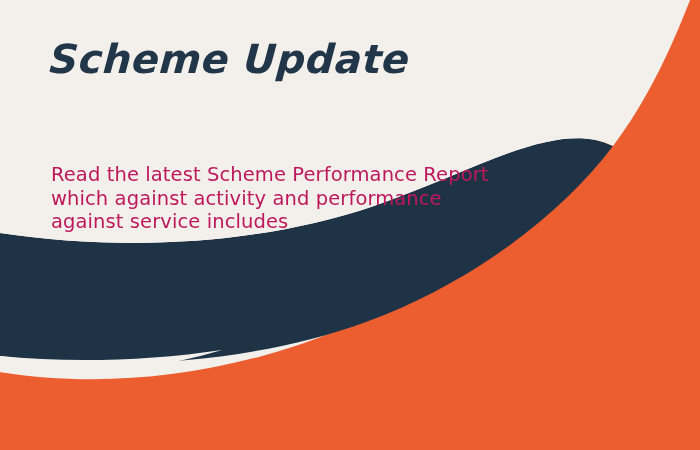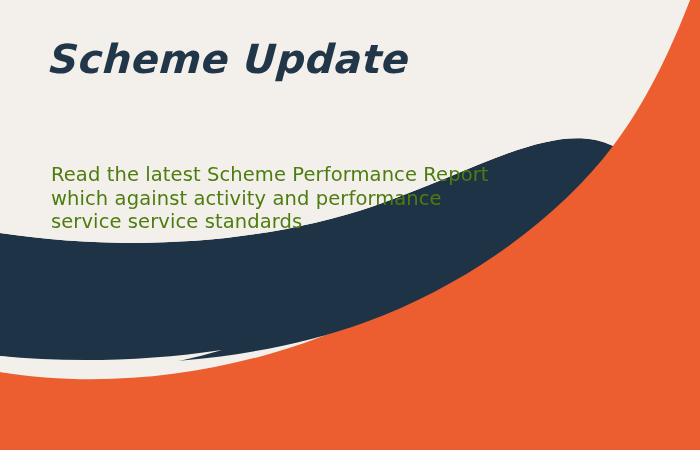--- a/index.html
+++ b/index.html
@@ -54,21 +54,21 @@
     position: absolute;
     left: 51px;
     top: 163px;
     margin: 0;
     width: 520px;
     font-family: "DejaVu Sans", sans-serif;
     font-size: 19.5px;
     font-weight: 400;
     line-height: 23.5px;
     letter-spacing: 0.1px;
-    color: #4d7c0f;
+    color: #be185d;
   }
   #body-copy .line {
     display: block;
     white-space: nowrap;
   }
 </style>
 </head>
 <body>
 
 <div id="banner">
@@ -99,17 +99,17 @@
              C 474 172, 556 118, 613 146
              C 645 104, 670 52, 690 0 Z"></path>
   </svg>
 
   <div id="content">
     <h1 id="headline">Scheme Update</h1>
 
     <p id="body-copy">
       <span class="line">Read the latest Scheme Performance Report</span>
       <span class="line">which against activity and performance</span>
-      <span class="line">service service standards</span>
+      <span class="line">against service includes</span>
     </p>
   </div>
 
 </div>
 
 </body></html>

